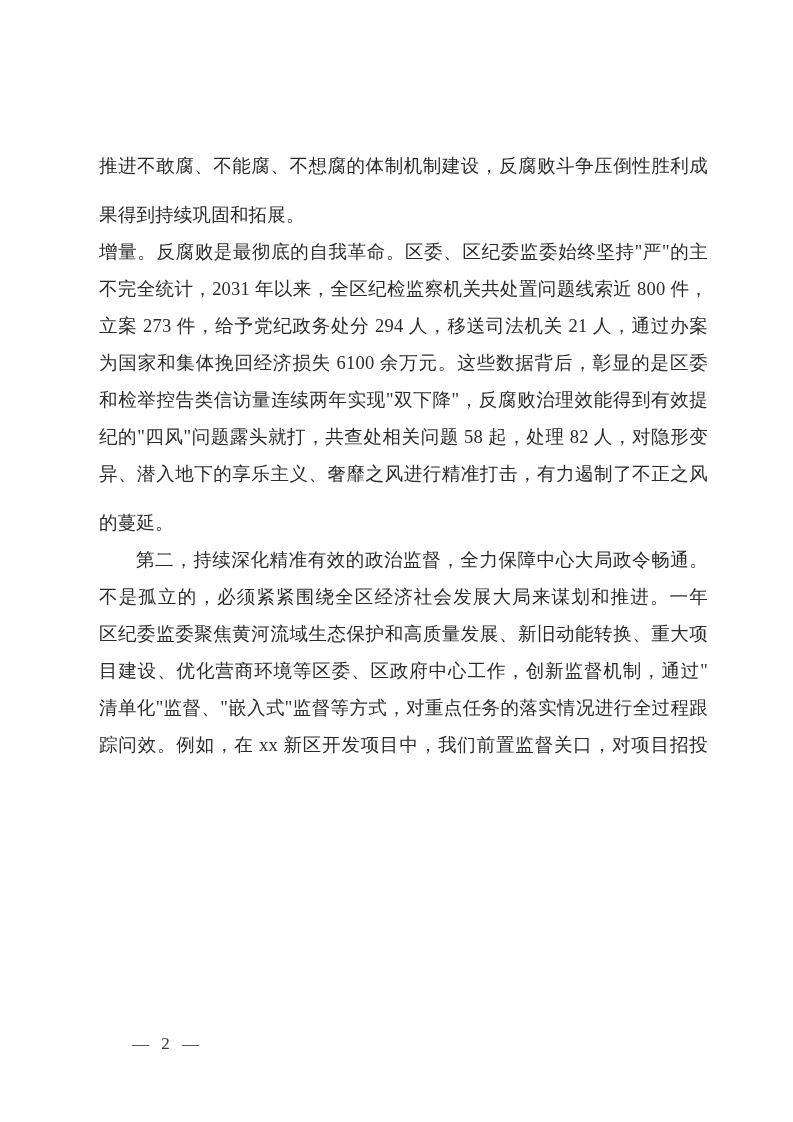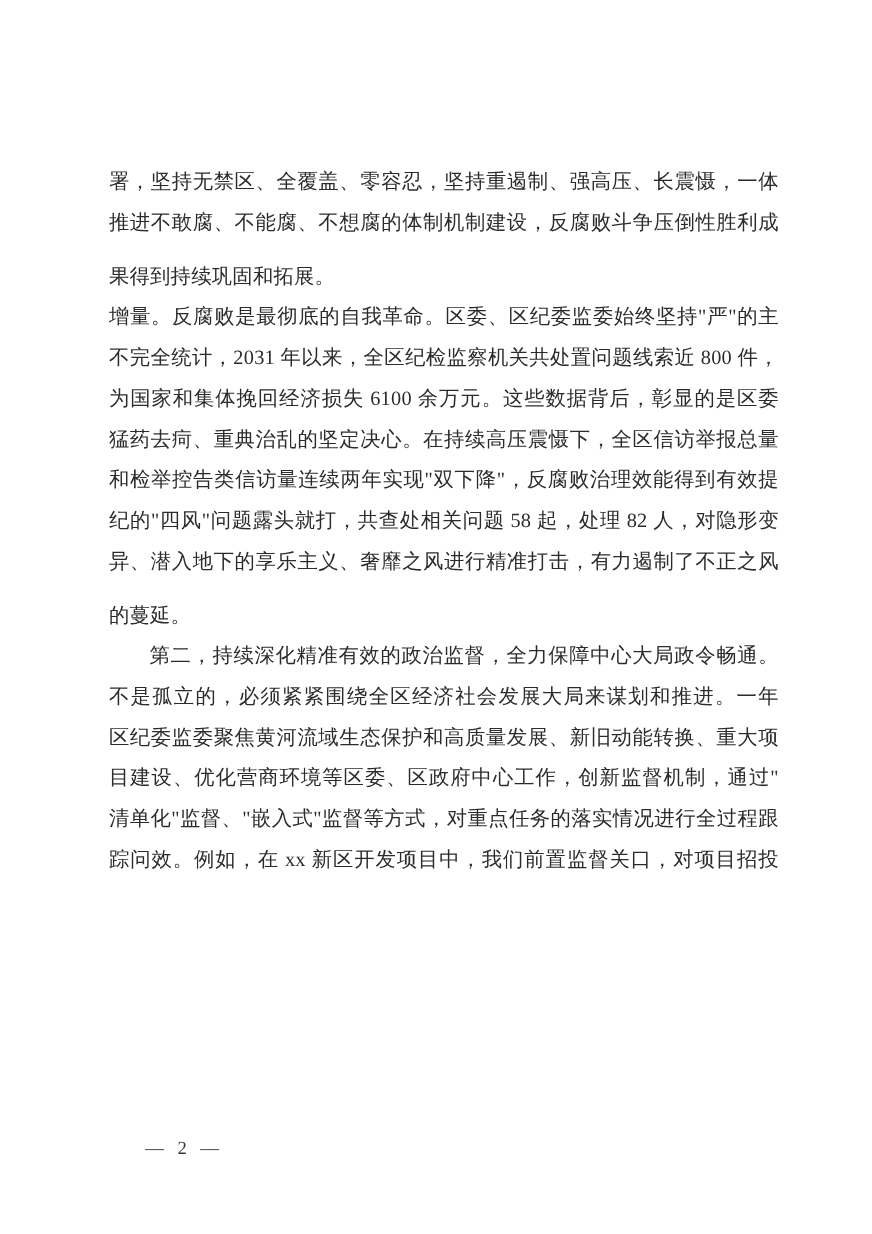--- a/index.html
+++ b/index.html
@@ -54,29 +54,28 @@
     letter-spacing: 1px;
     word-spacing: 6px;
   }
 </style>
 </head>
 <body>
 
 <div class="page">
   <div class="content">
       <div class="paragraph">
-        <div class="line">署，坚持无禁区、全覆盖、零容忍，坚持重遏制、强高压、长震慑，一体</div>
         <div class="line">推进不敢腐、不能腐、不想腐的体制机制建设，反腐败斗争压倒性胜利成</div>
         <div class="line no-flush">果得到持续巩固和拓展。</div>
       </div>
       <div class="paragraph">
         <div class="line">增量。反腐败是最彻底的自我革命。区委、区纪委监委始终坚持"严"的主</div>
         <div class="line">不完全统计，2031 年以来，全区纪检监察机关共处置问题线索近 800 件，</div>
+        <div class="line">立案 273 件，给予党纪政务处分 294 人，移送司法机关 21 人，通过办案</div>
         <div class="line">为国家和集体挽回经济损失 6100 余万元。这些数据背后，彰显的是区委</div>
-        <div class="line">猛药去疴、重典治乱的坚定决心。在持续高压震慑下，全区信访举报总量</div>
         <div class="line">和检举控告类信访量连续两年实现"双下降"，反腐败治理效能得到有效提</div>
         <div class="line">纪的"四风"问题露头就打，共查处相关问题 58 起，处理 82 人，对隐形变</div>
         <div class="line">异、潜入地下的享乐主义、奢靡之风进行精准打击，有力遏制了不正之风</div>
         <div class="line no-flush">的蔓延。</div>
       </div>
       <div class="paragraph">
         <div class="line indent">第二，持续深化精准有效的政治监督，全力保障中心大局政令畅通。</div>
         <div class="line">不是孤立的，必须紧紧围绕全区经济社会发展大局来谋划和推进。一年来，</div>
         <div class="line">区纪委监委聚焦黄河流域生态保护和高质量发展、新旧动能转换、重大项</div>
         <div class="line">目建设、优化营商环境等区委、区政府中心工作，创新监督机制，通过"</div>

